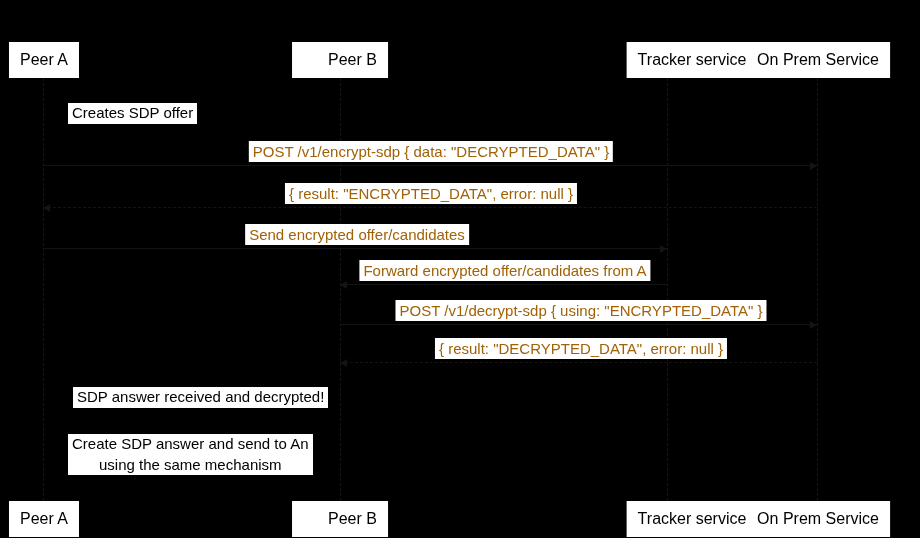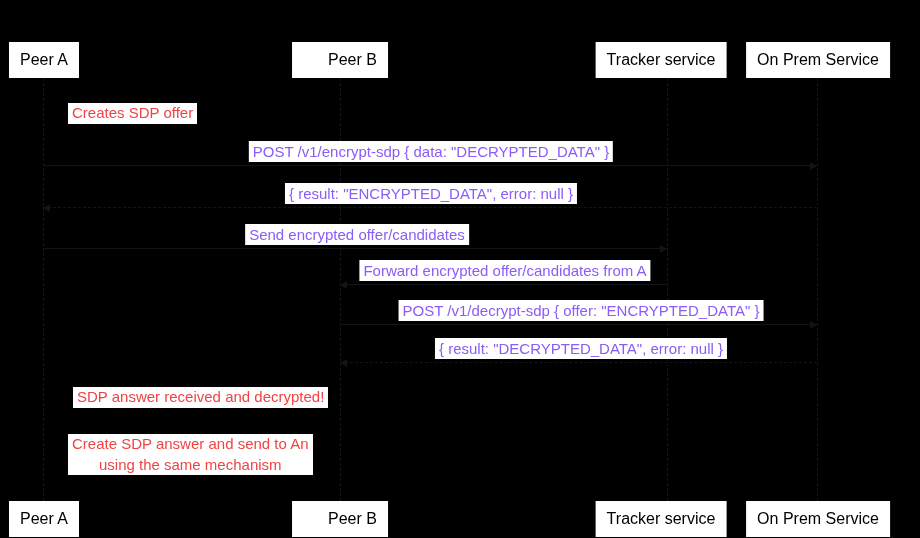--- a/index.html
+++ b/index.html
@@ -53,44 +53,44 @@
     border-top: 4px solid transparent;
     border-bottom: 4px solid transparent;
   }
   .arrow.head-right::after { right: 0; border-left: 7px solid #141414; }
   .arrow.head-left::after  { left: 0;  border-right: 7px solid #141414; }
 
   
   .msg {
     position: absolute;
     background: #ffffff;
-    color: #8b5cf6;
+    color: #a16207;
     font-size: 15px;
     line-height: 21px;
     padding: 0 4px;
     white-space: nowrap;
     transform: translateX(-50%);
   }
 
   
   .note {
     position: absolute;
     background: #ffffff;
-    color: #ef4444;
+    color: #000000;
     font-size: 15px;
     line-height: 20.5px;
     padding: 0 4px;
     text-align: center;
     white-space: pre-line;
   }
 
   
   #actor-a-top, #actor-a-bot   { left: 44px; }
   #actor-b-top, #actor-b-bot   { left: 340px; padding-left: 36px; }
-  #actor-t-top, #actor-t-bot   { left: 661px; }
+  #actor-t-top, #actor-t-bot   { left: 692px; }
   #actor-o-top, #actor-o-bot   { left: 818px; }
 
   #lifeline-a { left: 43px; }
   #lifeline-b { left: 340px; }
   #lifeline-t { left: 667px; }
   #lifeline-o { left: 817px; }
 
   #note-1 { left: 68px;  top: 83px;  }
   #note-2 { left: 73px;  top: 367px; }
   #note-3 { left: 68px;  top: 414px; }
@@ -138,16 +138,16 @@
 
   <div class="note" id="note-1">Creates SDP offer</div>
   <div class="note" id="note-2">SDP answer received and decrypted!</div>
   <div class="note" id="note-3">Create SDP answer and send to An
 using the same mechanism</div>
 
   <div class="msg" id="msg-1">POST /v1/encrypt-sdp { data: "DECRYPTED_DATA" }</div>
   <div class="msg" id="msg-2">{ result: "ENCRYPTED_DATA", error: null }</div>
   <div class="msg" id="msg-4">Forward encrypted offer/candidates from A</div>
   <div class="msg" id="msg-3">Send encrypted offer/candidates</div>
-  <div class="msg" id="msg-5">POST /v1/decrypt-sdp { offer: "ENCRYPTED_DATA" }</div>
+  <div class="msg" id="msg-5">POST /v1/decrypt-sdp { using: "ENCRYPTED_DATA" }</div>
   <div class="msg" id="msg-6">{ result: "DECRYPTED_DATA", error: null }</div>
 
 </div>
 
 </body></html>

